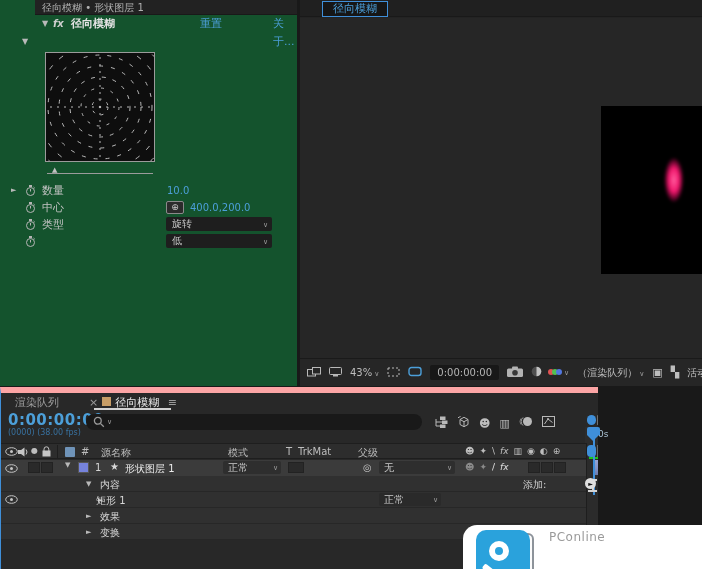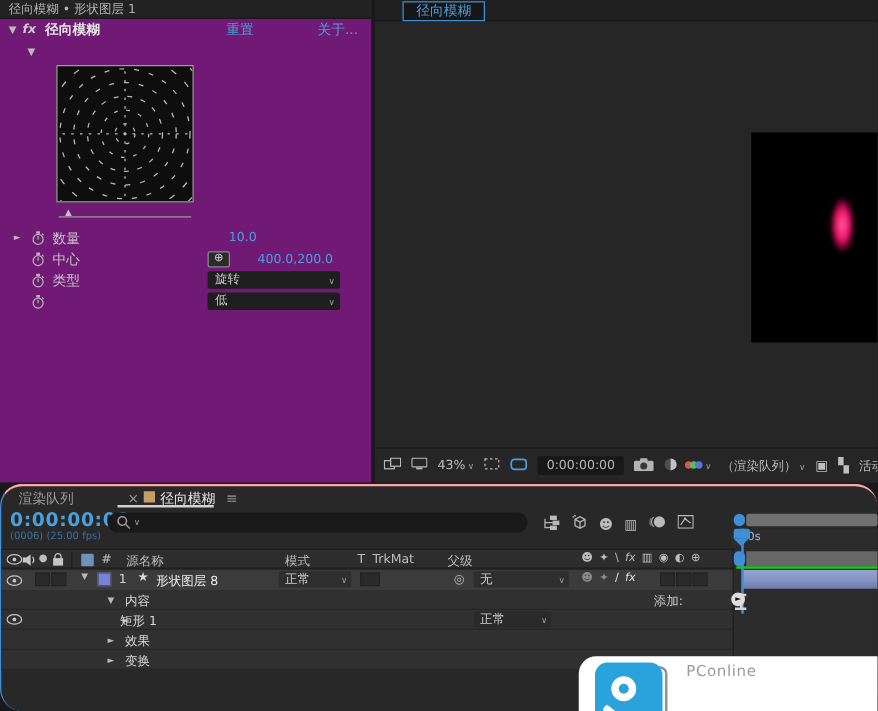--- a/index.html
+++ b/index.html
@@ -1,31 +1,31 @@
 <!DOCTYPE html>
 <html><head>
 <meta charset="utf-8">
 <style>
   * { margin:0; padding:0; box-sizing:border-box; }
   html,body { width:702px; height:569px; background:#191919; overflow:hidden;
     font-family:"DejaVu Sans","Liberation Sans",sans-serif; font-size:11px; color:#c6c6c6; }
   .abs { position:absolute; }
 
   
-  #ec   { position:absolute; left:0; top:0; width:297px; height:386px; background:#701a75; }
+  #ec   { position:absolute; left:0; top:0; width:297px; height:386px; background:#14532d;padding-left:35px; }
   #comp { position:absolute; left:300px; top:0; width:402px; height:386px; background:#232323; }
-  #tl   { position:absolute; left:0; top:387px; width:702px; height:182px; background:#282828;
-          border-top:2px solid #fca5a5; border-left:1px solid #3f8fd9;border-radius:18px; }
+  #tl   { position:absolute; left:0; top:387px; width:598px; height:182px; background:#282828;
+          border-top:6px solid #fca5a5; border-left:1px solid #3f8fd9; }
 
   
   .ec-head { height:15px; line-height:15px; background:#222; border-bottom:1px solid #191919;
              color:#b2b2b2; font-size:10px; padding-left:7px; }
   .ec-title { position:relative; height:18px; line-height:18px; }
   .tri { color:#b9b9b9; font-size:8px; }
-  .blue { color:#4c9fd9;margin-left:16px; }
+  .blue { color:#4c9fd9; }
   .fxit { font-style:italic; font-weight:bold; color:#cfcfcf; font-size:10px; }
   .ec-name { font-weight:bold; color:#e3e3e3; }
   .previewbox { position:absolute; left:45px; top:52px; width:110px; height:110px;
                 background:#0e0e0e; border:1px solid #9b9b9b; overflow:hidden; }
   .slider-line { position:absolute; left:47px; top:173px; width:106px; height:1px; background:#9b9b9b; }
   .slider-tri { position:absolute; left:52px; top:166px; font-size:7px; color:#c2c2c2; }
   .ecrow { position:relative; height:17px; line-height:17px; }
   .ecrow .lbl { position:absolute; left:42px; color:#c4c4c4; }
   .ecrow .val { position:absolute; left:167px; font-size:10px; }
   .sw { position:absolute; left:25px; top:2px; }
@@ -262,29 +262,29 @@
     </span>
     <span style="font-size:11px">▣</span>
     <span style="font-size:11px">▚</span>
     <span>活动摄</span>
   </div>
 </div>
 
 <div id="tl">
   <div class="tl-tabs">
     <span class="abs" style="left:14px; top:2px; color:#9f9f9f">渲染队列</span>
-    <span class="abs" style="left:101px; top:2px">
+    <span class="abs" style="left:88px; top:2px">
       <span style="color:#9a9a9a">×</span><span class="tabchip"></span><span style="color:#e6e6e6">径向模糊</span>
       <span style="color:#9a9a9a; margin-left:5px">≡</span>
     </span>
     <div class="tab-underline"></div>
   </div>
 
   <div class="bigtc">0:00:00:00</div>
-  <div class="subtc">(0006) (25.00 fps)</div>
+  <div class="subtc">(0000) (38.00 fps)</div>
 
   <div class="search">
     <svg width="12" height="12">
         <circle cx="4.8" cy="4.8" r="3.4" fill="none" stroke="#9a9a9a" stroke-width="1.3"></circle>
         <line x1="7.6" y1="7.6" x2="10.8" y2="10.8" stroke="#9a9a9a" stroke-width="1.3"></line>
       </svg>
     <span class="mini-caret">∨</span>
   </div>
 
   <div class="tl-icons">
@@ -371,21 +371,21 @@
           <ellipse cx="6.5" cy="4.5" rx="5.8" ry="3.8" fill="none" stroke="#c5c5c5"></ellipse>
           <circle cx="6.5" cy="4.5" r="1.5" fill="#c5c5c5"></circle>
         </svg>
     </span>
     <span class="smallbox" style="left:27px"></span>
     <span class="smallbox" style="left:40px"></span>
     <span class="tri abs" style="left:64px; top:1px; font-size:7px">▼</span>
     <span class="chip"></span>
     <span class="abs" style="left:94px; top:2px; color:#d6d6d6">1</span>
     <span class="abs" style="left:109px; top:1px; color:#d8d8d8">★</span>
-    <span class="abs" style="left:124px; top:2px; color:#ececec">形状图层 8</span>
+    <span class="abs" style="left:124px; top:2px; color:#ececec">形状图层 1</span>
     <span class="ddl" style="left:222px; width:58px">
       <span>正常</span>
       <span class="caret">∨</span>
     </span>
     <span class="smallbox" style="left:287px; width:16px"></span>
     <span class="abs" style="left:362px; top:2px; font-size:10px; color:#c0c0c0">◎</span>
     <span class="ddl" style="left:378px; width:76px">
       <span>无</span>
       <span class="caret">∨</span>
     </span>

